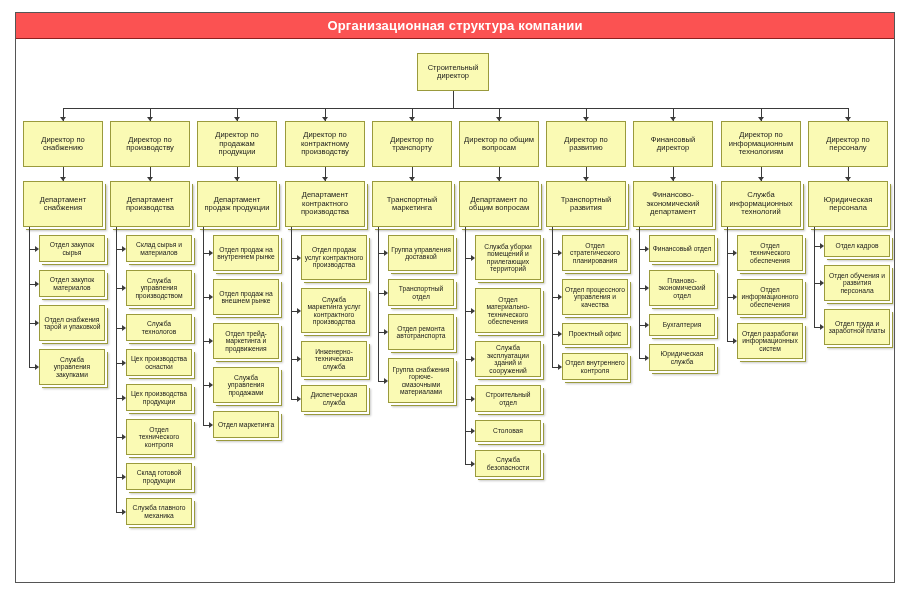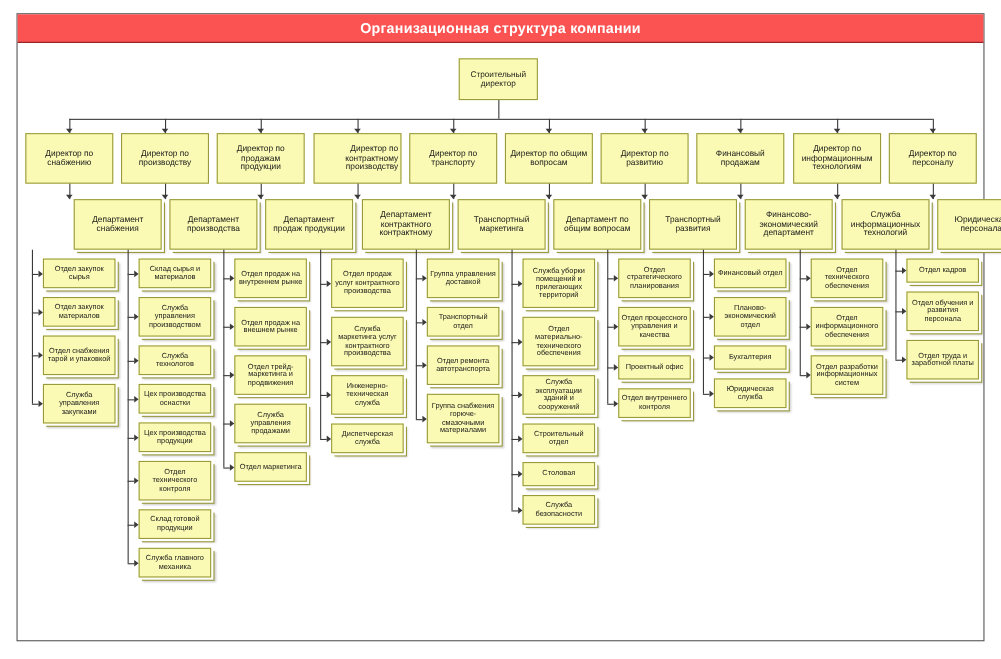--- a/index.html
+++ b/index.html
@@ -46,21 +46,20 @@
     overflow: hidden;
     padding: 1px 2px;
   }
   .node .lbl { display: block; width: 100%; }
 
   .node.ceo { font-size: 7.5px; }
   .node.director { font-size: 7.6px; }
   .node.dept {
     font-size: 7.6px;
     box-shadow: 2px 2px 0 0 #ffffff, 3px 3px 0 0 #9a9a3c, 4px 4px 2px 0 rgba(120,120,120,.45);
-    margin-left: 44px;
   }
   .node.leaf {
     font-size: 6.7px;
     box-shadow: 2px 2px 0 0 #ffffff, 3px 3px 0 0 #9a9a3c, 4px 4px 2px 0 rgba(120,120,120,.40);
   }
 
   
   .vline { position: absolute; width: 1px; background: #3a3a3a; }
   .hline { position: absolute; height: 1px; background: #3a3a3a; }
   .arrow-down {
@@ -206,27 +205,27 @@
       <div class="hline" style="top: 284px; left: 187px; width: 6px;"></div>
       <div class="arrow-right" style="left: 193px; top: 281px;"></div>
       <div class="hline" style="top: 328px; left: 187px; width: 6px;"></div>
       <div class="arrow-right" style="left: 193px; top: 325px;"></div>
       <div class="hline" style="top: 372px; left: 187px; width: 6px;"></div>
       <div class="arrow-right" style="left: 193px; top: 369px;"></div>
       <div class="hline" style="top: 412px; left: 187px; width: 6px;"></div>
       <div class="arrow-right" style="left: 193px; top: 409px;"></div>
       <div class="vline" style="left: 309px; top: 95px; height: 13px;"></div>
       <div class="arrow-down" style="left: 306px; top: 104px;"></div>
-      <div class="node director" style="left: 269px; top: 108px; width: 80px; height: 46px; text-align: right;">
+      <div class="node director" style="left: 269px; top: 108px; width: 80px; height: 46px;">
         <span class="lbl">Директор по контрактному производству</span>
       </div>
       <div class="vline" style="left: 309px; top: 154px; height: 14px;"></div>
       <div class="arrow-down" style="left: 306px; top: 164px;"></div>
       <div class="node dept" style="left: 269px; top: 168px; width: 80px; height: 46px;">
-        <span class="lbl">Департамент контрактного контрактному</span>
+        <span class="lbl">Департамент контрактного производства</span>
       </div>
       <div class="node leaf" style="left: 285px; top: 222px; width: 66px; height: 45px;">
         <span class="lbl">Отдел продаж услуг контрактного производства</span>
       </div>
       <div class="node leaf" style="left: 285px; top: 275px; width: 66px; height: 45px;">
         <span class="lbl">Служба маркетинга услуг контрактного производства</span>
       </div>
       <div class="node leaf" style="left: 285px; top: 328px; width: 66px; height: 36px;">
         <span class="lbl">Инженерно-техническая служба</span>
       </div>
@@ -341,21 +340,21 @@
       <div class="arrow-right" style="left: 542px; top: 237px;"></div>
       <div class="hline" style="top: 284px; left: 536px; width: 6px;"></div>
       <div class="arrow-right" style="left: 542px; top: 281px;"></div>
       <div class="hline" style="top: 321px; left: 536px; width: 6px;"></div>
       <div class="arrow-right" style="left: 542px; top: 318px;"></div>
       <div class="hline" style="top: 354px; left: 536px; width: 6px;"></div>
       <div class="arrow-right" style="left: 542px; top: 351px;"></div>
       <div class="vline" style="left: 657px; top: 95px; height: 13px;"></div>
       <div class="arrow-down" style="left: 654px; top: 104px;"></div>
       <div class="node director" style="left: 617px; top: 108px; width: 80px; height: 46px;">
-        <span class="lbl">Финансовый продажам</span>
+        <span class="lbl">Финансовый директор</span>
       </div>
       <div class="vline" style="left: 657px; top: 154px; height: 14px;"></div>
       <div class="arrow-down" style="left: 654px; top: 164px;"></div>
       <div class="node dept" style="left: 617px; top: 168px; width: 80px; height: 46px;">
         <span class="lbl">Финансово-экономический департамент</span>
       </div>
       <div class="node leaf" style="left: 633px; top: 222px; width: 66px; height: 27px;">
         <span class="lbl">Финансовый отдел</span>
       </div>
       <div class="node leaf" style="left: 633px; top: 257px; width: 66px; height: 36px;">

